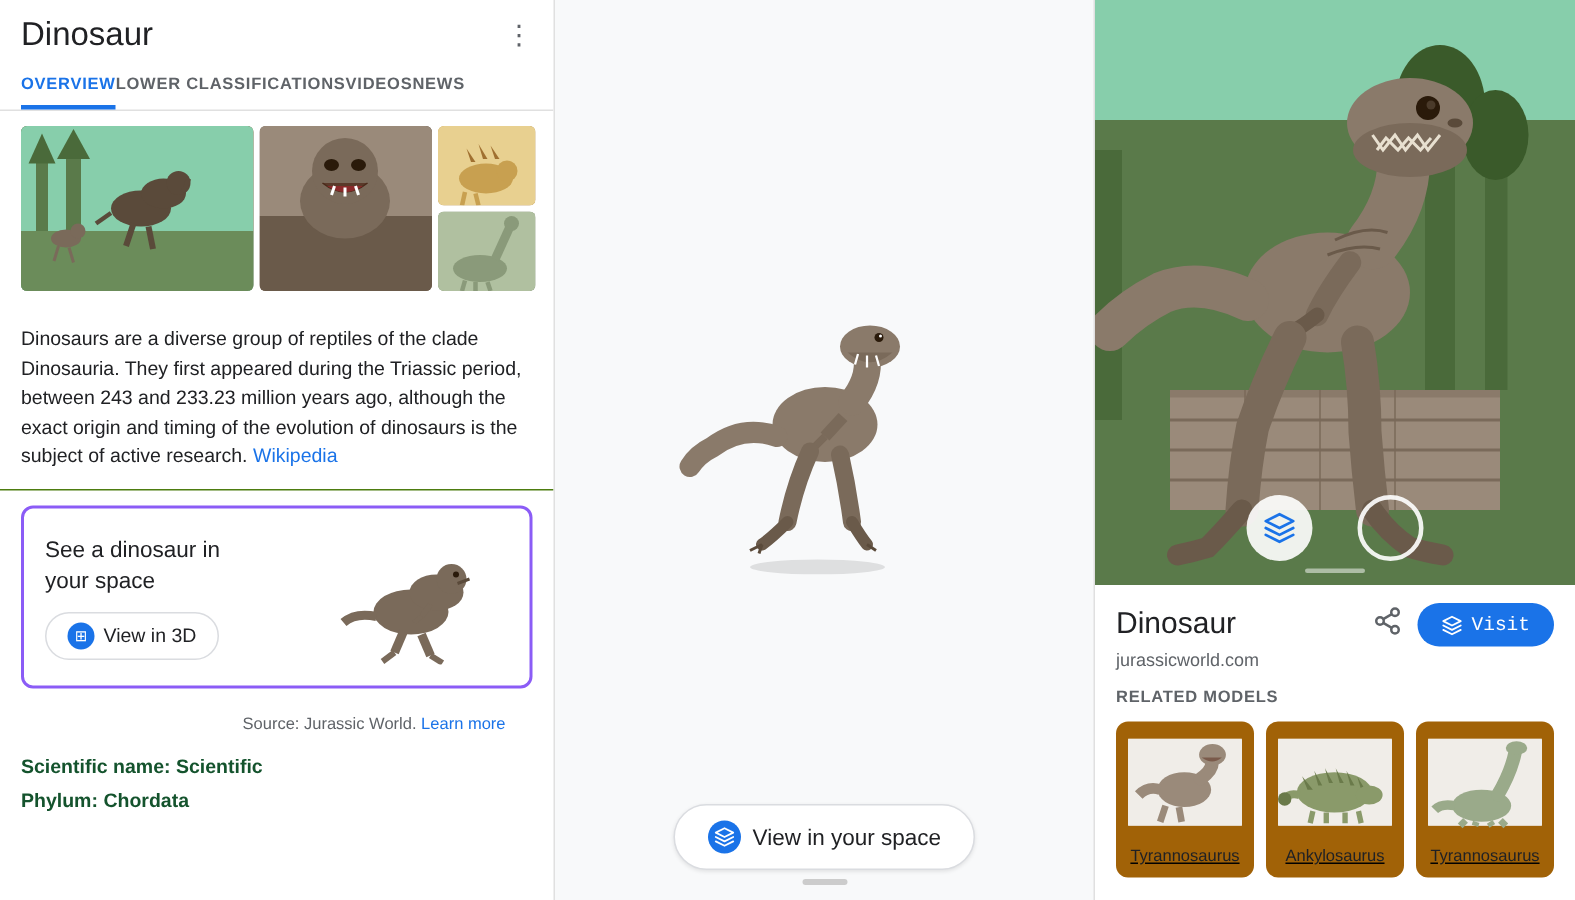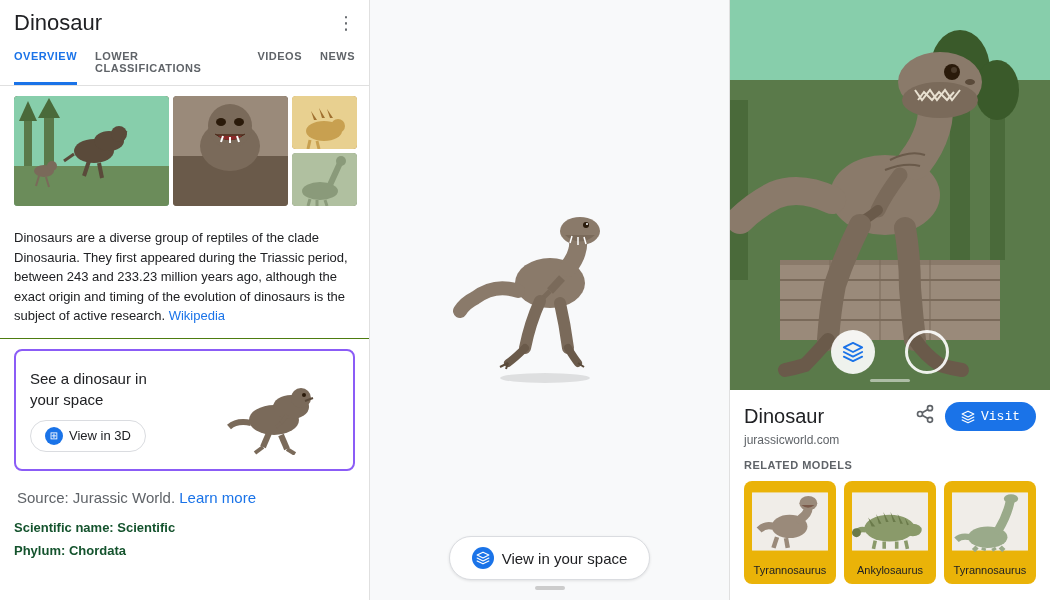--- a/index.html
+++ b/index.html
@@ -38,21 +38,20 @@
       font-size: 18px;
       color: #5f6368;
       cursor: pointer;
     }
 
     .tabs {
       display: flex;
       border-bottom: 1px solid #e0e0e0;
       padding: 0 14px;
       margin-top: 6px;
-      gap: 18px;
     }
 
     .tab {
       font-size: 11px;
       font-weight: 600;
       color: #5f6368;
       padding: 8px 0;
       cursor: pointer;
       letter-spacing: 0.5px;
       border-bottom: 3px solid transparent;
@@ -159,23 +158,24 @@
       background: #1a73e8;
       border-radius: 50%;
       display: flex;
       align-items: center;
       justify-content: center;
       color: white;
       font-size: 10px;
     }
 
     .source-text {
-      font-size: 15px;
+      font-size: 11px;
       color: #5f6368;
-      padding: 8px 17px 0;
+      padding: 8px 32px 0;
+      text-align: right;
     }
 
     .source-text a {
       color: #1a73e8;
       text-decoration: none;
     }
 
     .meta-info {
       padding: 10px 14px;
       font-size: 13px;
@@ -350,25 +350,26 @@
       margin-bottom: 10px;
     }
 
     .related-grid {
       display: flex;
       gap: 8px;
     }
 
     .related-item {
       flex: 1;
-      background: #eab308;
+      background: #a16207;
       border-radius: 8px;
       padding: 8px;
       text-align: center;
       cursor: pointer;
+      text-decoration: underline;
     }
 
     .related-thumb {
       width: 100%;
       height: 65px;
       border-radius: 4px;
       margin-bottom: 6px;
     }
 
     .related-name {

